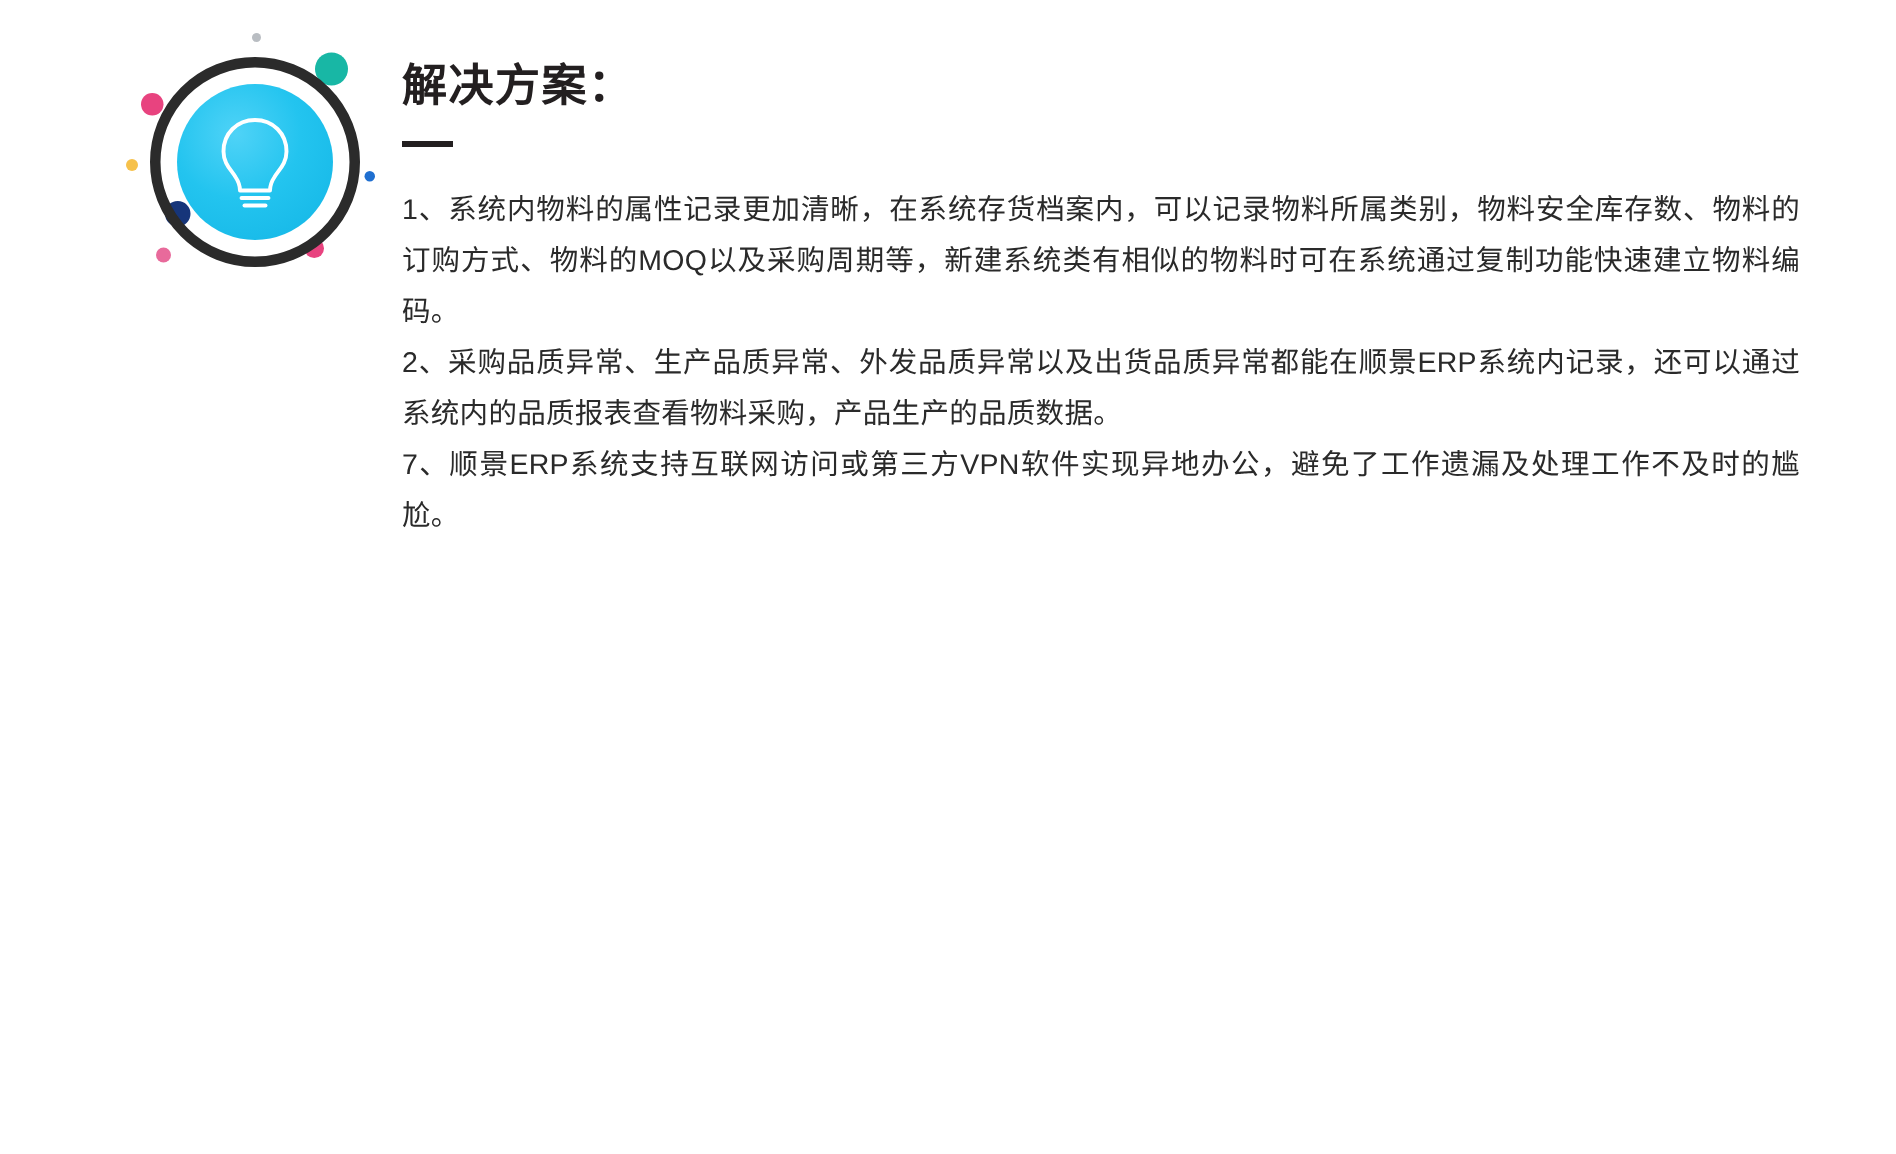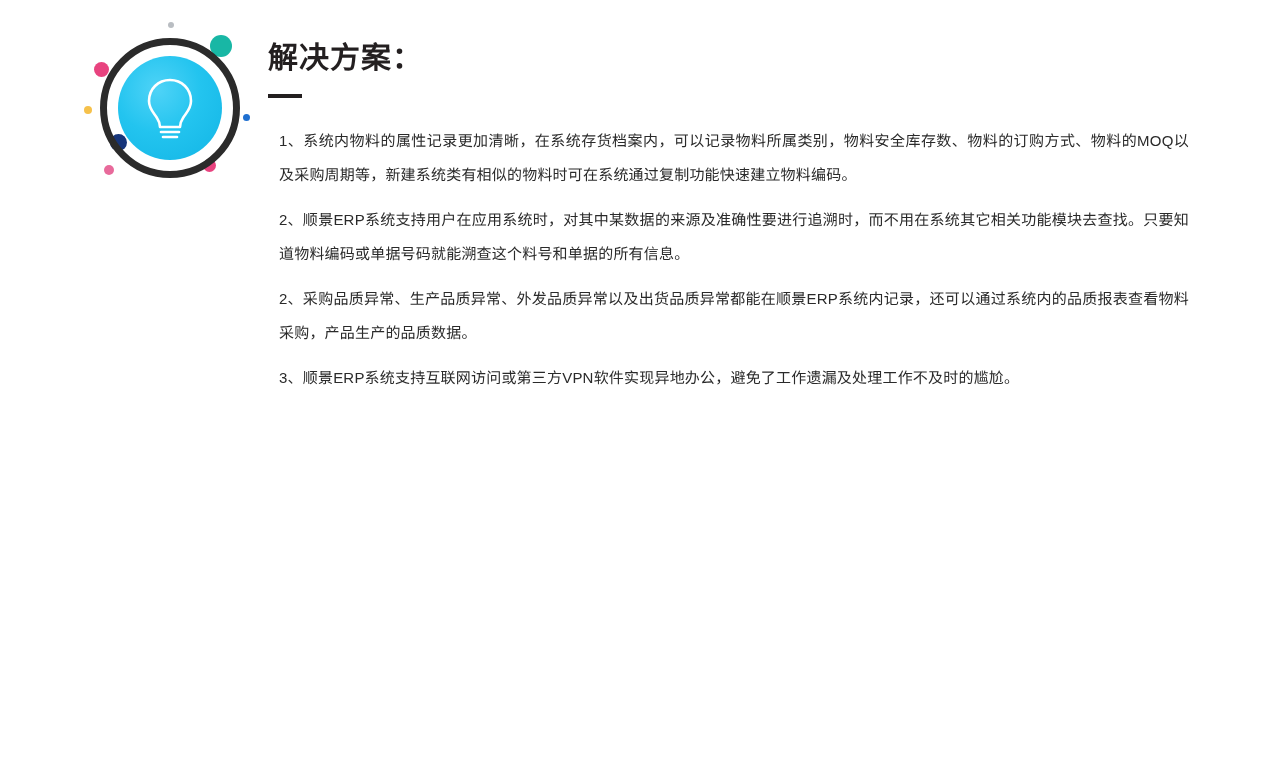--- a/index.html
+++ b/index.html
@@ -84,24 +84,24 @@
     line-height: 1.2;
     margin: 0;
   }
   .rule {
     width: 34px;
     height: 4px;
     background: #231f20;
     margin: 18px 0 26px 0;
   }
   .para {
-    font-size: 15px;
+    font-size: 19px;
     line-height: 34px;
     color: #2a2a2a;
-    margin: 11px;
+    margin: 0;
     text-align: justify;
     text-justify: inter-ideograph;
     letter-spacing: 0.2px;
   }
 </style>
 </head>
 <body>
 
 <div class="page">
 
@@ -124,18 +124,17 @@
         <line x1="45" y1="81" x2="59" y2="81"></line>
       </g>
     </svg>
   </div>
 
   <div class="content">
     <h1 class="heading">解决方案：</h1>
     <div class="rule"></div>
 
     <p class="para">1、系统内物料的属性记录更加清晰，在系统存货档案内，可以记录物料所属类别，物料安全库存数、物料的订购方式、物料的MOQ以及采购周期等，新建系统类有相似的物料时可在系统通过复制功能快速建立物料编码。</p>
-    <p class="para">2、顺景ERP系统支持用户在应用系统时，对其中某数据的来源及准确性要进行追溯时，而不用在系统其它相关功能模块去查找。只要知道物料编码或单据号码就能溯查这个料号和单据的所有信息。</p>
     <p class="para">2、采购品质异常、生产品质异常、外发品质异常以及出货品质异常都能在顺景ERP系统内记录，还可以通过系统内的品质报表查看物料采购，产品生产的品质数据。</p>
-    <p class="para">3、顺景ERP系统支持互联网访问或第三方VPN软件实现异地办公，避免了工作遗漏及处理工作不及时的尴尬。</p>
+    <p class="para">7、顺景ERP系统支持互联网访问或第三方VPN软件实现异地办公，避免了工作遗漏及处理工作不及时的尴尬。</p>
   </div>
 
 </div>
 
 </body></html>

